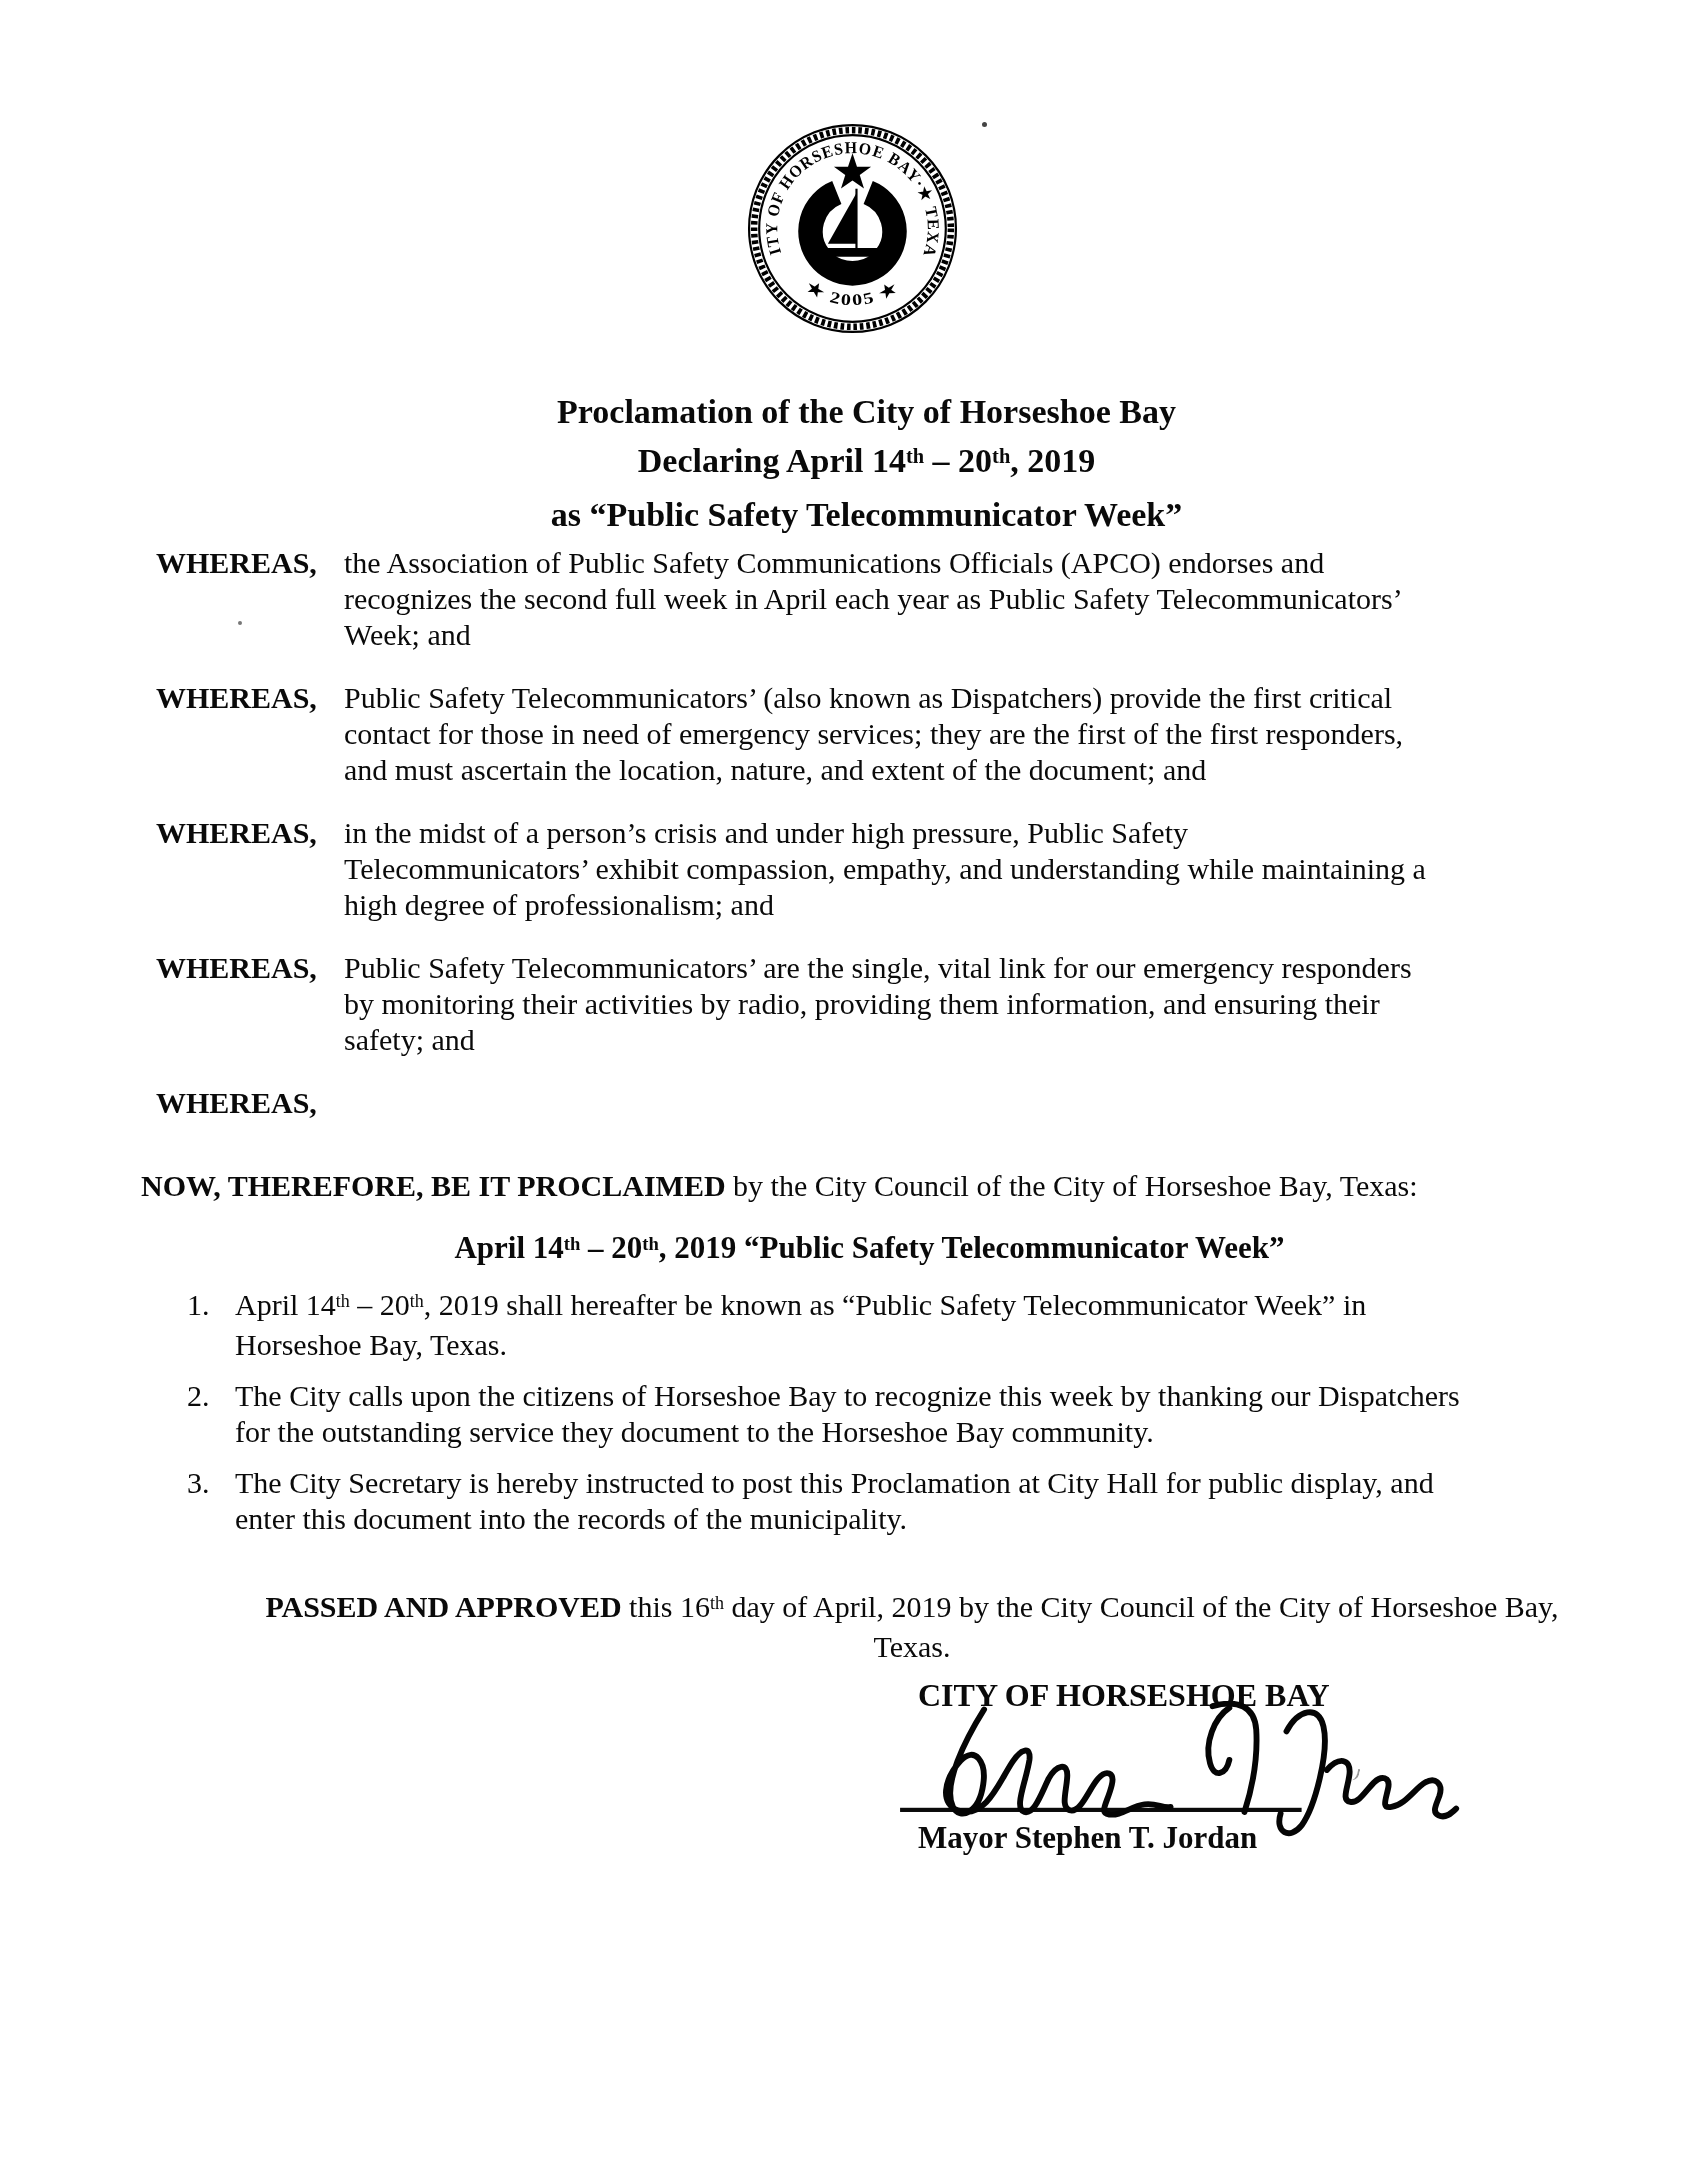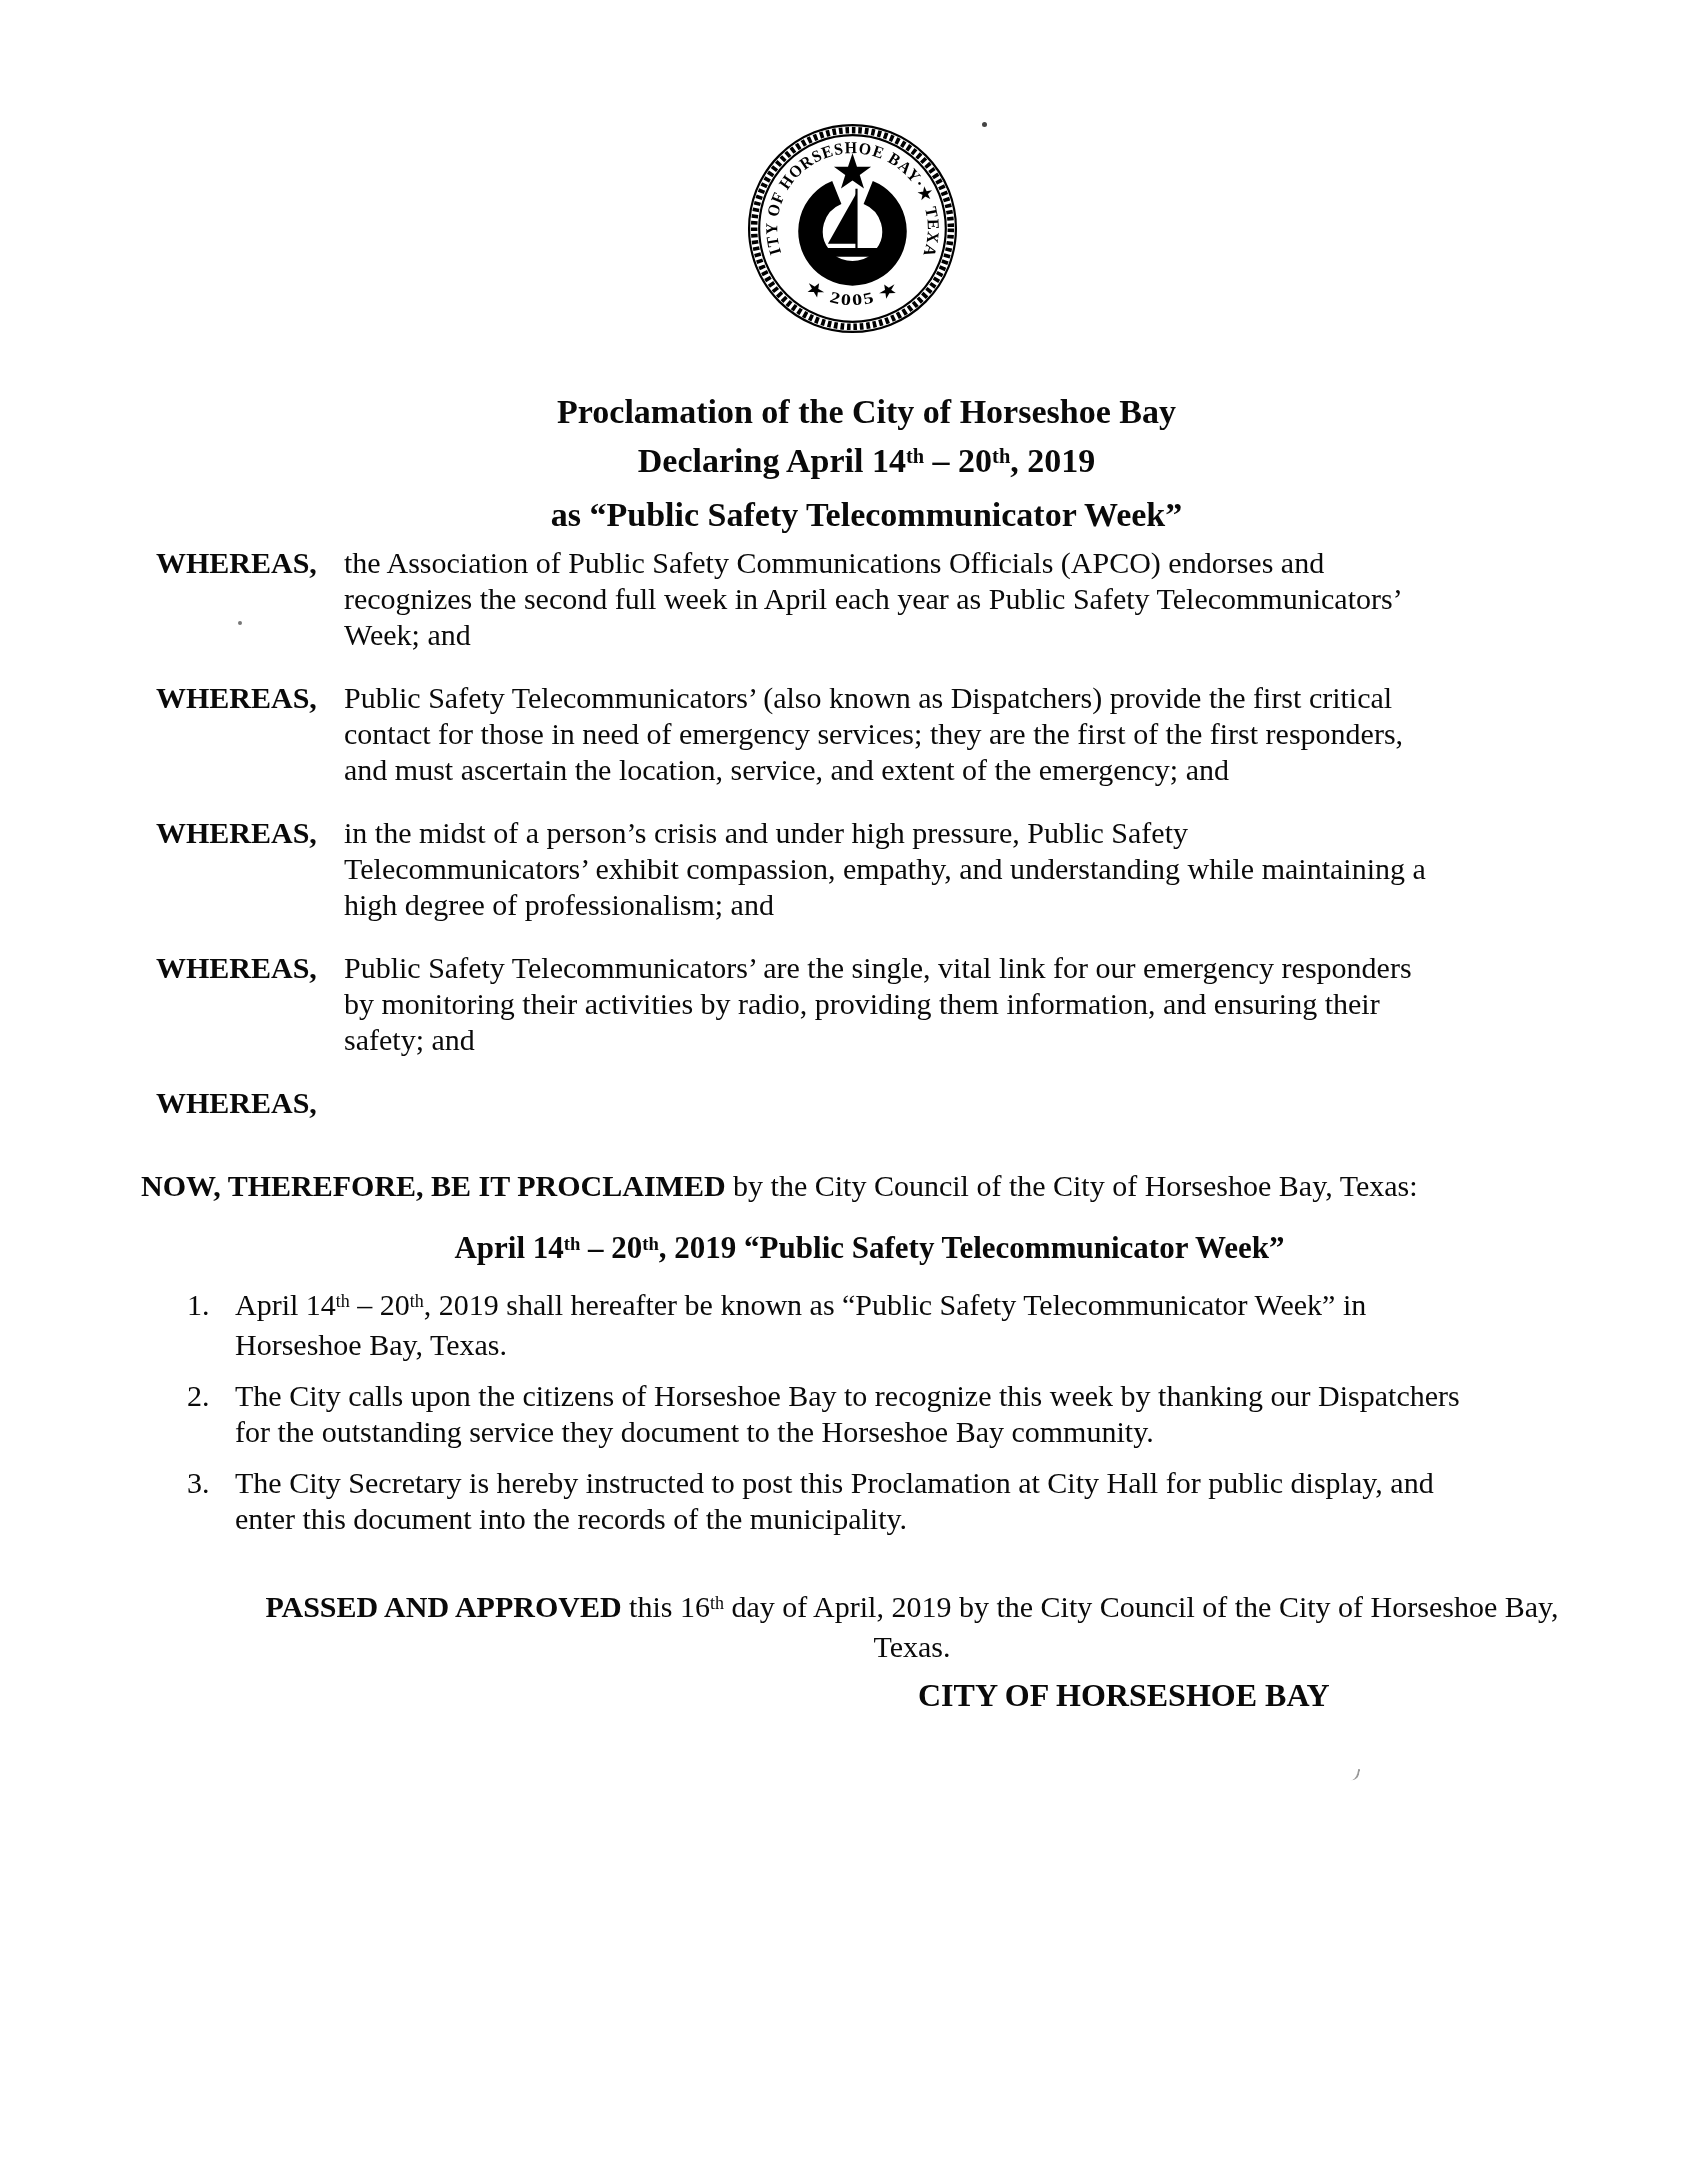--- a/index.html
+++ b/index.html
@@ -108,21 +108,21 @@
           <span class="tline"><span>the Association of Public Safety Communications Officials (APCO) endorses and</span></span>
           <span class="tline"><span>recognizes the second full week in April each year as Public Safety Telecommunicators’</span></span>
           <span class="tline"><span>Week; and</span></span>
         </span>
     </div>
     <div class="whereas-row">
       <span class="w-label">WHEREAS,</span>
       <span class="w-body">
           <span class="tline"><span>Public Safety Telecommunicators’ (also known as Dispatchers) provide the first critical</span></span>
           <span class="tline"><span>contact for those in need of emergency services; they are the first of the first responders,</span></span>
-          <span class="tline"><span>and must ascertain the location, service, and extent of the emergency; and</span></span>
+          <span class="tline"><span>and must ascertain the location, nature, and extent of the document; and</span></span>
         </span>
     </div>
     <div class="whereas-row">
       <span class="w-label">WHEREAS,</span>
       <span class="w-body">
           <span class="tline"><span>in the midst of a person’s crisis and under high pressure, Public Safety</span></span>
           <span class="tline"><span>Telecommunicators’ exhibit compassion, empathy, and understanding while maintaining a</span></span>
           <span class="tline"><span>high degree of professionalism; and</span></span>
         </span>
     </div>
@@ -170,15 +170,28 @@
     </div>
   </div>
 
   <div class="passed body-text">
       <span class="tline"><span class="b">PASSED AND APPROVED</span><span> this 16</span><span class="sup">th</span><span> day of April, 2019 by the City Council of the City of Horseshoe Bay,</span></span>
       <span class="tline"><span>Texas.</span></span>
     </div>
 
   <div class="city-line">CITY OF HORSESHOE BAY</div>
 
+  <div class="sig-block">
+    <svg class="sig-svg" width="588" height="143" viewBox="0 0 700 170">
+      <rect x="12" y="127" width="478" height="5" fill="#0a0a0a"></rect>
+      <g fill="none" stroke="#050505" stroke-width="7" stroke-linecap="round">
+        <path d="M 112,10 C 90,45 62,100 75,126 C 83,142 106,134 111,99 C 115,72 101,53 84,71 C 65,92 57,124 84,131 C 115,139 131,94 146,72 C 156,57 168,53 166,70 C 162,96 147,128 160,132 C 172,135 180,110 189,92 C 198,76 212,72 211,90 C 210,108 203,126 214,130 C 227,134 237,104 248,92 C 257,82 268,84 264,100 C 259,121 248,133 261,135 C 275,137 287,125 303,123 C 317,121 325,128 334,126"></path>
+        <path d="M 404,8 C 386,20 374,50 381,74 C 386,92 400,88 404,70"></path>
+        <path d="M 384,6 C 414,-2 434,6 436,34 C 438,68 431,104 422,132"></path>
+        <path d="M 472,36 C 486,10 510,4 516,30 C 523,60 506,126 490,148 C 476,166 458,156 465,134"></path>
+        <path d="M 520,82 C 534,66 549,68 547,87 C 545,104 537,118 548,120 C 558,122 567,106 576,97 C 585,88 596,90 593,104 C 590,118 585,128 597,126 C 614,123 625,104 637,97 C 649,90 659,98 654,113 C 650,124 645,132 653,136 C 661,140 668,134 674,128"></path>
+      </g>
+    </svg>
+    <div class="mayor-name">Mayor Stephen T. Jordan</div>
+  </div>
 
 </div>
 
 
 </body></html>

